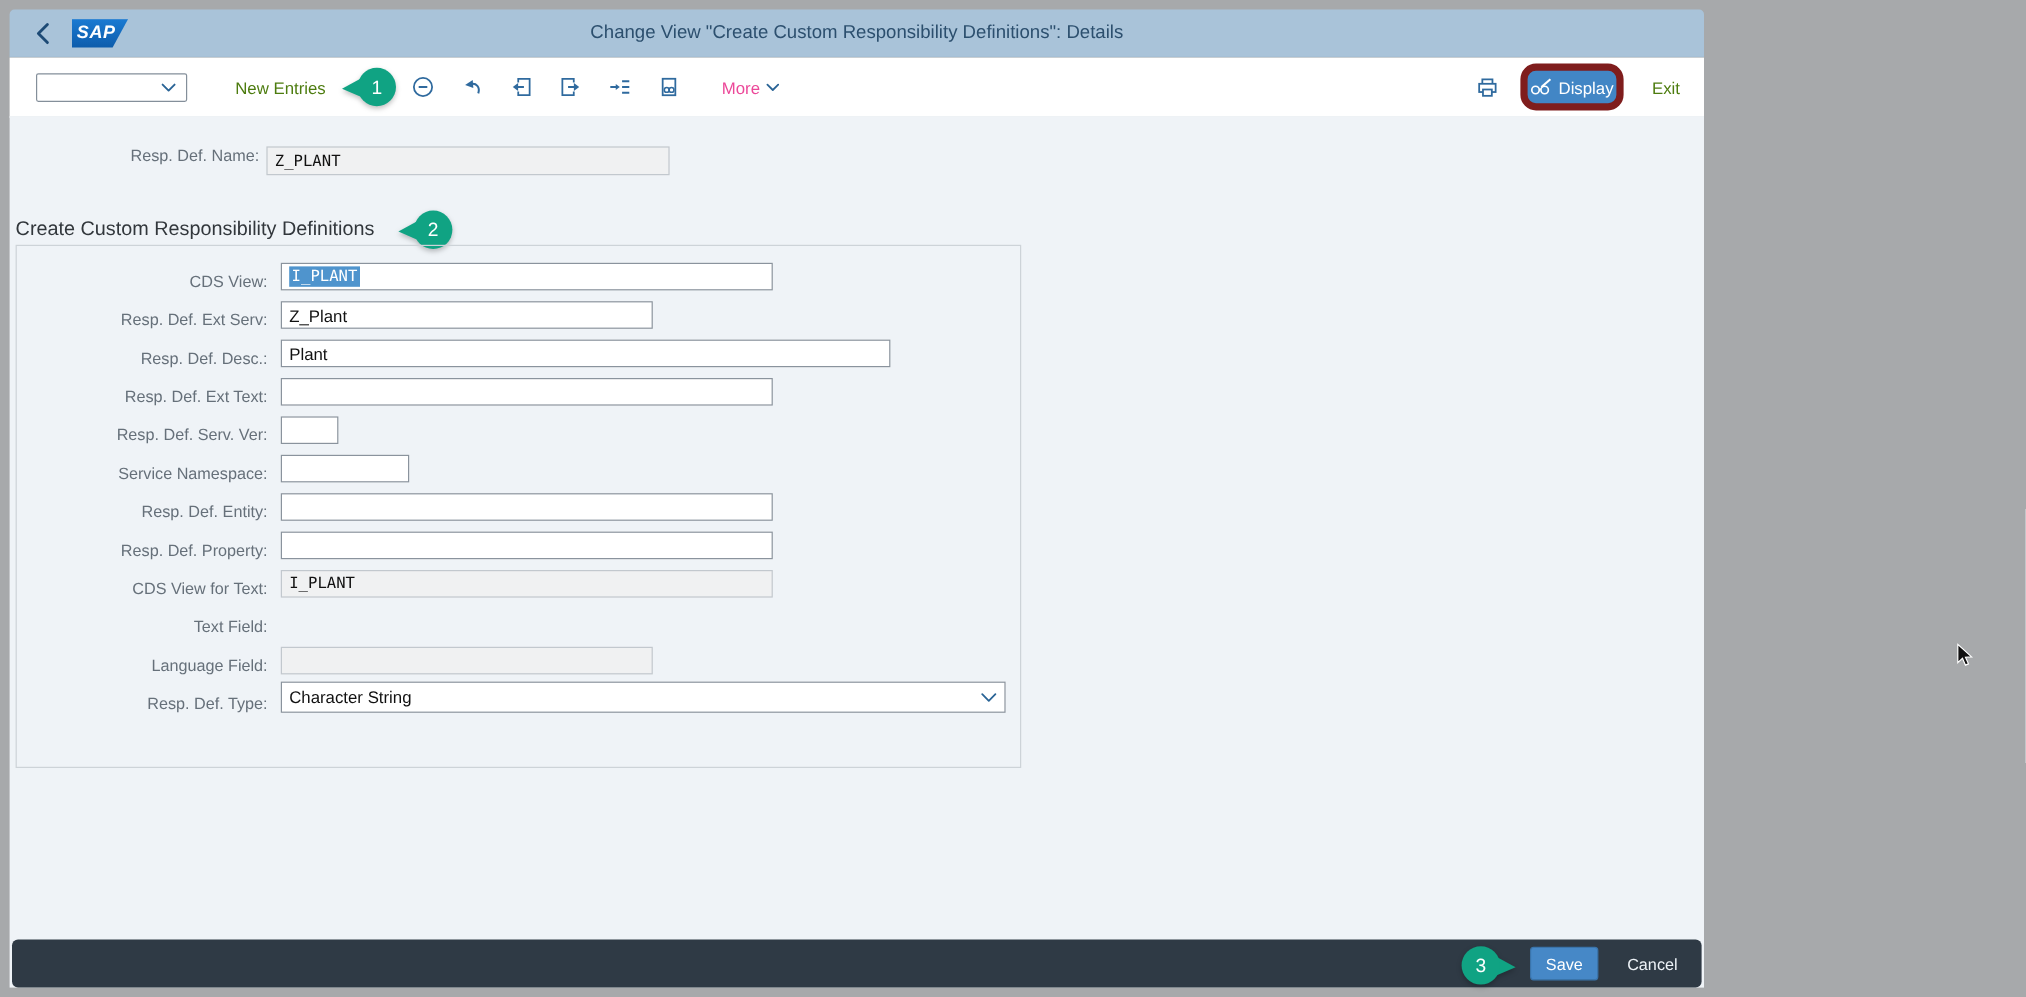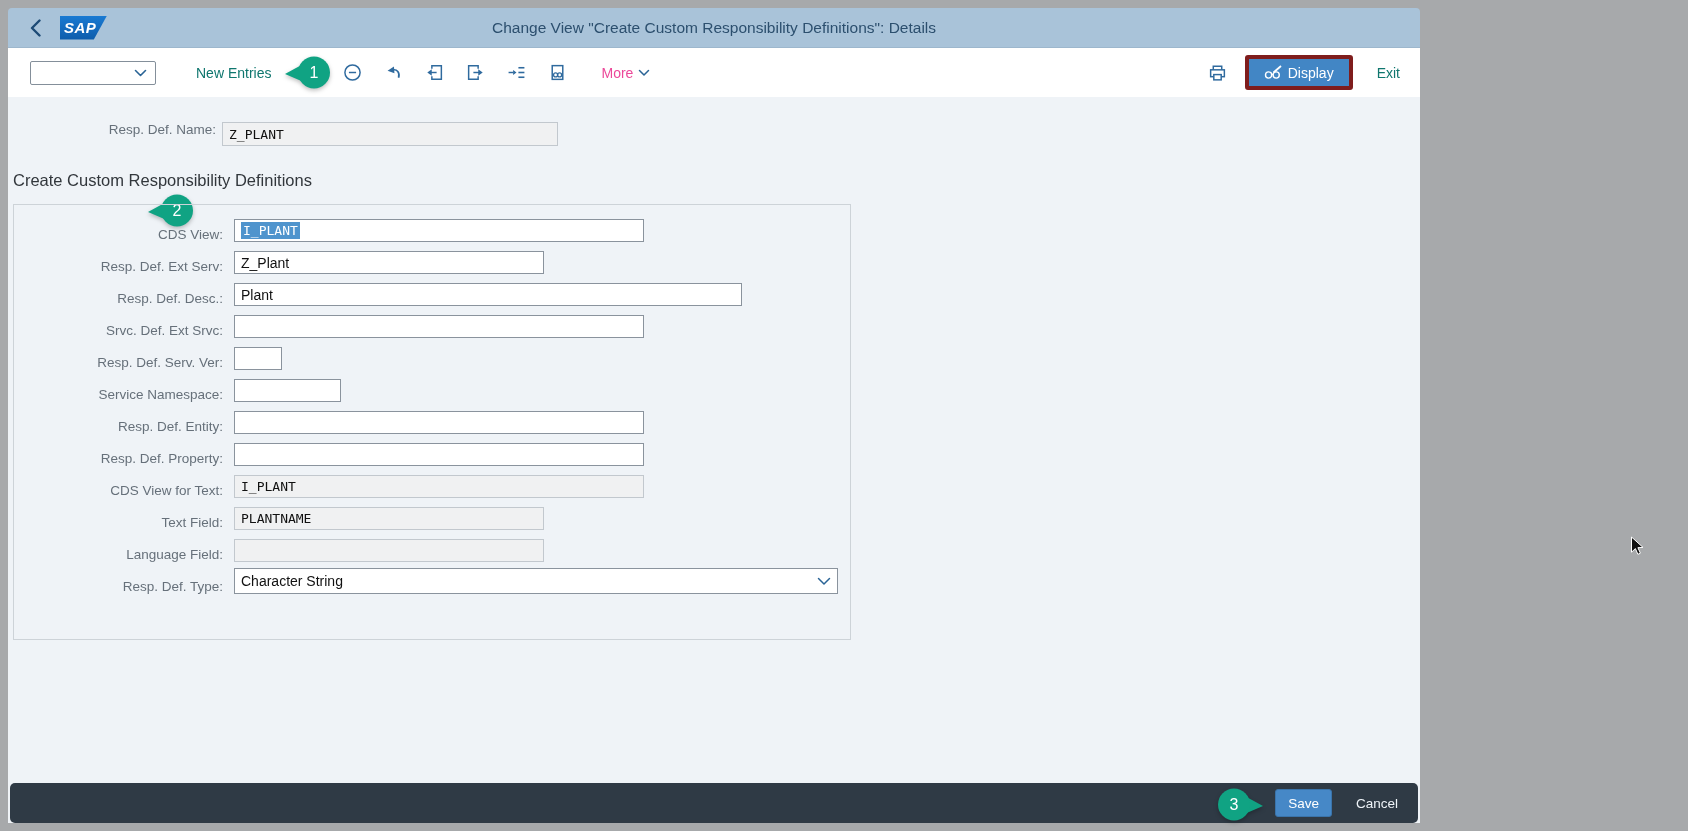--- a/index.html
+++ b/index.html
@@ -36,29 +36,29 @@
     height:50px;background:#fff;border-bottom:1px solid #e2e5e8;
     display:flex;align-items:center;padding:0 14px;box-sizing:border-box;
     position:relative;
   }
   .combobox{
     margin-left:8px;width:126px;height:24px;background:#fff;
     border:1px solid #848f9a;border-radius:2px;
     display:flex;align-items:center;justify-content:flex-end;
     padding:0 8px;box-sizing:border-box;cursor:pointer;
   }
-  .tb-link{color:#0f766e;font-size:14px;cursor:pointer;white-space:nowrap;}
+  .tb-link{color:#4d7c0f;font-size:14px;cursor:pointer;white-space:nowrap;}
   .new-entries{margin-left:40px;}
   .icon-group{display:flex;align-items:center;gap:22px;margin-left:10px;}
   .icon-btn{width:19px;height:19px;display:flex;align-items:center;justify-content:center;cursor:pointer;}
   .more-btn{margin-left:34px;display:flex;align-items:center;gap:5px;color:#ec4899;font-size:14px;cursor:pointer;}
   .tb-spacer{flex:1;}
   .display-btn{
-    margin-left:18px;height:27px;padding:0 15px;border-radius:3px;
-    background:#4286c5;border:4px solid #7f1d1d;
+    margin-left:18px;height:27px;padding:0 2px;border-radius:13px;
+    background:#4286c5;border:6px solid #7f1d1d;
     color:#fff;font-size:14px;display:flex;align-items:center;gap:6px;cursor:pointer;
   }
   .exit-btn{margin-left:24px;margin-right:6px;}
 
   
   .balloon{filter:drop-shadow(0 2px 2px rgba(0,0,0,.25));}
   .balloon text{font-family:"Liberation Sans",sans-serif;font-size:16px;fill:#fff;}
 
   
   .content{
@@ -75,21 +75,21 @@
     height:23px;box-sizing:border-box;border:1px solid #8a939d;background:#fff;
     display:flex;align-items:center;padding:0 6px;font-size:14px;color:#111;
     overflow:hidden;white-space:nowrap;
   }
   .field.mono .val{font-family:"DejaVu Sans Mono",monospace;font-size:13px;}
   .field.readonly{background:#f0f1f2;border-color:#c2c8ce;}
   .field .val.selected{background:#4f94cd;color:#fff;padding:1px 2px;}
   .name-field{width:336px;height:24px;}
   .section-title{
     position:absolute;left:5px;top:74px;font-size:16.5px;color:#32373c;
-    display:flex;align-items:center;flex-direction:column;
+    display:flex;align-items:center;
   }
   .section-title .balloon{margin-left:18px;margin-top:2px;}
   .group-box{
     position:absolute;left:5px;top:107px;width:838px;height:436px;
     border:1px solid #cdd3d8;box-sizing:border-box;padding-top:14px;
   }
   .form-row{display:flex;align-items:flex-end;height:23px;margin-bottom:9px;}
   .form-row .field.dropdown{height:26px;justify-content:space-between;cursor:pointer;}
   .dd-arrow{display:none;margin-left:8px;}
   .field.dropdown .dd-arrow{display:block;}
@@ -254,21 +254,21 @@
     </div>
   </div>
         <div class="form-row">
     <span class="flabel">Resp. Def. Desc.:</span>
     <div class="field editable" style="width: 508px;">
       <span class="val">Plant</span>
 
     </div>
   </div>
         <div class="form-row">
-    <span class="flabel">Srvc. Def. Ext Srvc:</span>
+    <span class="flabel">Resp. Def. Ext Text:</span>
     <div class="field editable" style="width: 410px;">
       <span class="val"></span>
 
     </div>
   </div>
         <div class="form-row">
     <span class="flabel">Resp. Def. Serv. Ver:</span>
     <div class="field editable" style="width: 48px;">
       <span class="val"></span>
 
@@ -297,24 +297,20 @@
   </div>
         <div class="form-row">
     <span class="flabel">CDS View for Text:</span>
     <div class="field readonly mono" style="width: 410px;">
       <span class="val">I_PLANT</span>
 
     </div>
   </div>
         <div class="form-row">
     <span class="flabel">Text Field:</span>
-    <div class="field readonly mono" style="width: 310px;">
-      <span class="val">PLANTNAME</span>
-
-    </div>
   </div>
         <div class="form-row">
     <span class="flabel">Language Field:</span>
     <div class="field readonly" style="width: 310px;">
       <span class="val"></span>
 
     </div>
   </div>
         <div class="form-row">
     <span class="flabel">Resp. Def. Type:</span>

